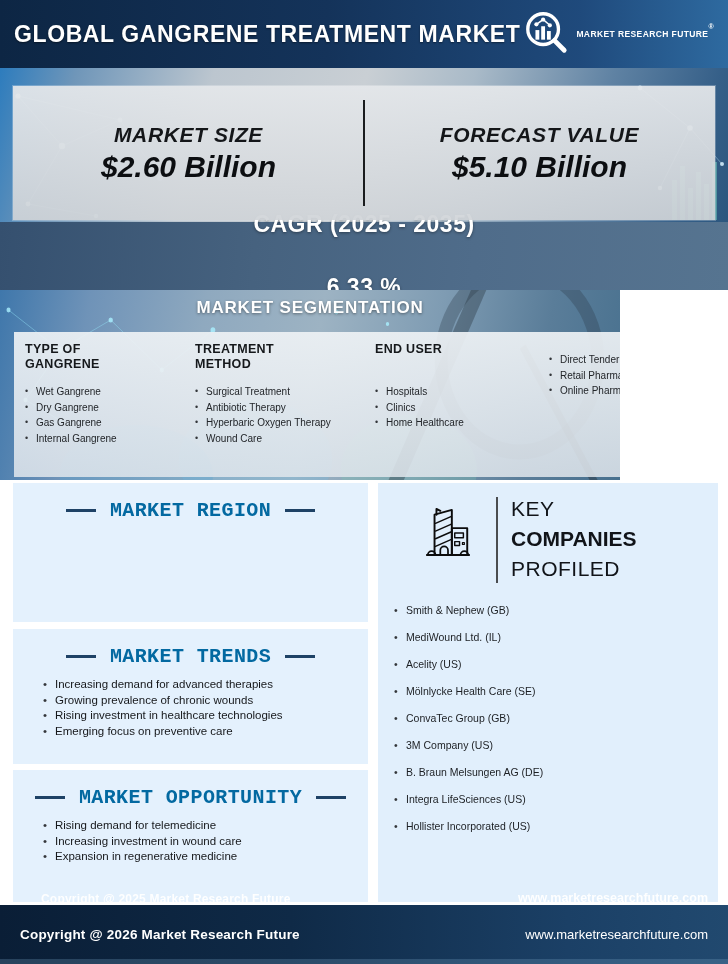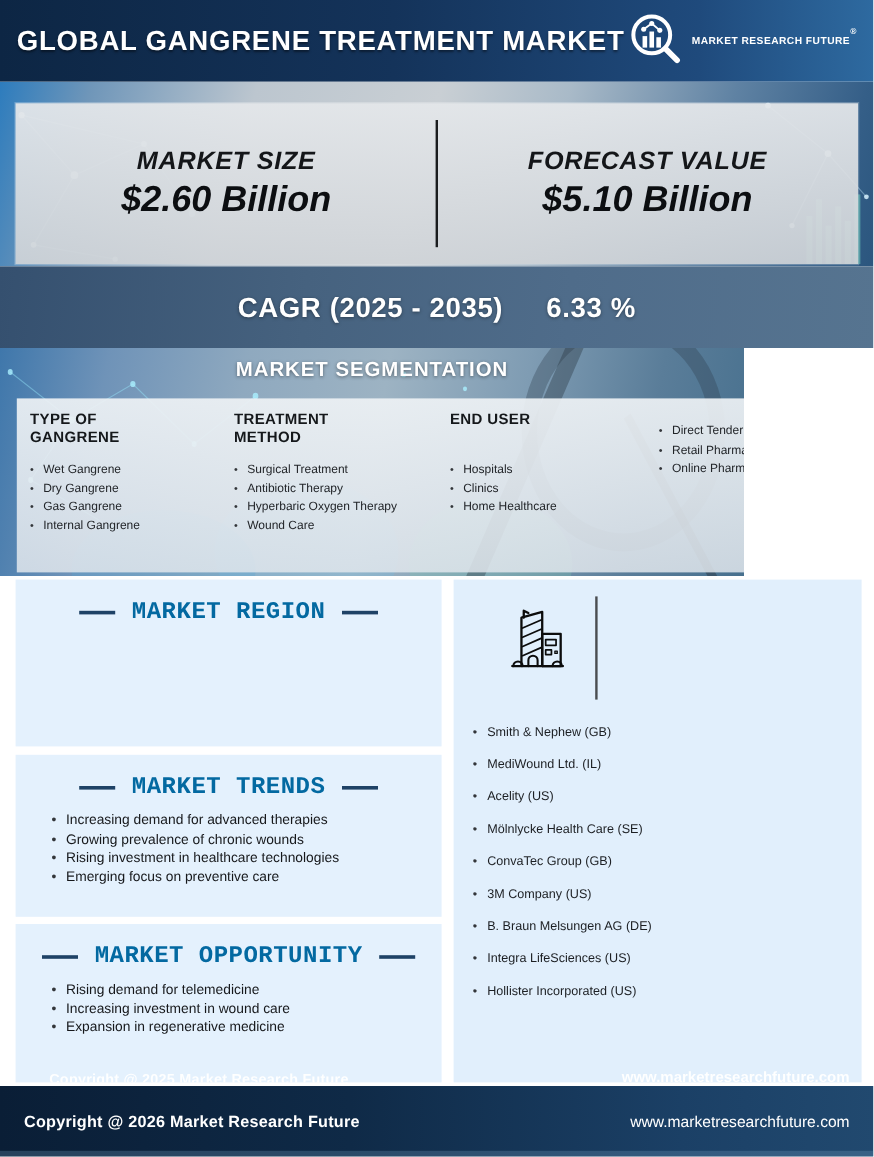--- a/index.html
+++ b/index.html
@@ -24,21 +24,21 @@
     background:linear-gradient(180deg,rgba(228,231,234,.94),rgba(208,212,216,.92));
     display:flex; z-index:2; box-shadow:0 0 0 1px rgba(255,255,255,.25); }
   .size-half { flex:1; display:flex; flex-direction:column; align-items:center; justify-content:center; gap:3px;font-style:italic; }
   .size-label { font-size:21px; font-weight:bold; color:#141619; letter-spacing:.6px; }
   .size-value { font-size:30px; font-weight:bold; color:#0c0e11; }
   .size-divider { position:absolute; left:350px; top:14px; width:2px; height:106px; background:#1a1c1e; z-index:3; }
 
   
   .cagr { position:absolute; left:0; top:222px; width:728px; height:68px;
     background:linear-gradient(95deg,#35506f 0%,#46627f 35%,#4f6c8a 65%,#567490 100%);
-    display:flex; align-items:center; justify-content:center; gap:36px; }
+    display:flex; align-items:center; justify-content:center; gap:36px;flex-direction:column; }
   .cagr span { color:#fff; font-size:23px; font-weight:bold; letter-spacing:.5px; text-shadow:0 1px 3px rgba(0,0,0,.4); }
 
   
   .seg { position:absolute; left:0; top:290px; width:620px; height:190px;
     background:linear-gradient(100deg,#3f77ab 0%,#6f93b8 14%,#8fa9bf 32%,#9db3c3 50%,#7f9cb3 68%,#5a7d99 85%,#47708e 100%); overflow:hidden; }
   .seg-title { position:absolute; left:0; top:8px; width:100%; text-align:center;
     color:#fff; font-size:17px; font-weight:bold; letter-spacing:.8px; text-shadow:0 1px 3px rgba(0,0,0,.45); z-index:2; }
   .seg-panel { position:absolute; left:14px; top:42px; width:700px; height:145px;
     background:linear-gradient(180deg,rgba(238,242,245,.92),rgba(224,230,236,.86)); z-index:2; }
   .seg-col { position:absolute; top:10px; }
@@ -291,20 +291,25 @@
           <rect x="30" y="26" width="16" height="28"></rect>
           <rect x="33" y="31" width="9" height="5" stroke-width="1.5"></rect>
           <rect x="33" y="40" width="5" height="4" stroke-width="1.5"></rect>
           <rect x="41" y="41" width="2" height="2" stroke-width="1.2"></rect>
           <path d="M4 54 H48"></path>
           <path d="M5 54 a4 4 0 0 1 8 0 M39 54 a4 4 0 0 1 8 0" stroke-width="1.8"></path>
           <path d="M18 54 v-5 a4 4 0 0 1 8 0 v5" stroke-width="1.8"></path>
         </svg>
       </span>
       <span class="comp-divider"></span>
+      <div class="comp-titles">
+        <span class="t-reg">KEY</span>
+        <span class="t-bold">COMPANIES</span>
+        <span class="t-reg">PROFILED</span>
+      </div>
     </div>
     <ul class="comp-list">
       <li>Smith &amp; Nephew (GB)</li>
       <li>MediWound Ltd. (IL)</li>
       <li>Acelity (US)</li>
       <li>Mölnlycke Health Care (SE)</li>
       <li>ConvaTec Group (GB)</li>
       <li>3M Company (US)</li>
       <li>B. Braun Melsungen AG (DE)</li>
       <li>Integra LifeSciences (US)</li>

